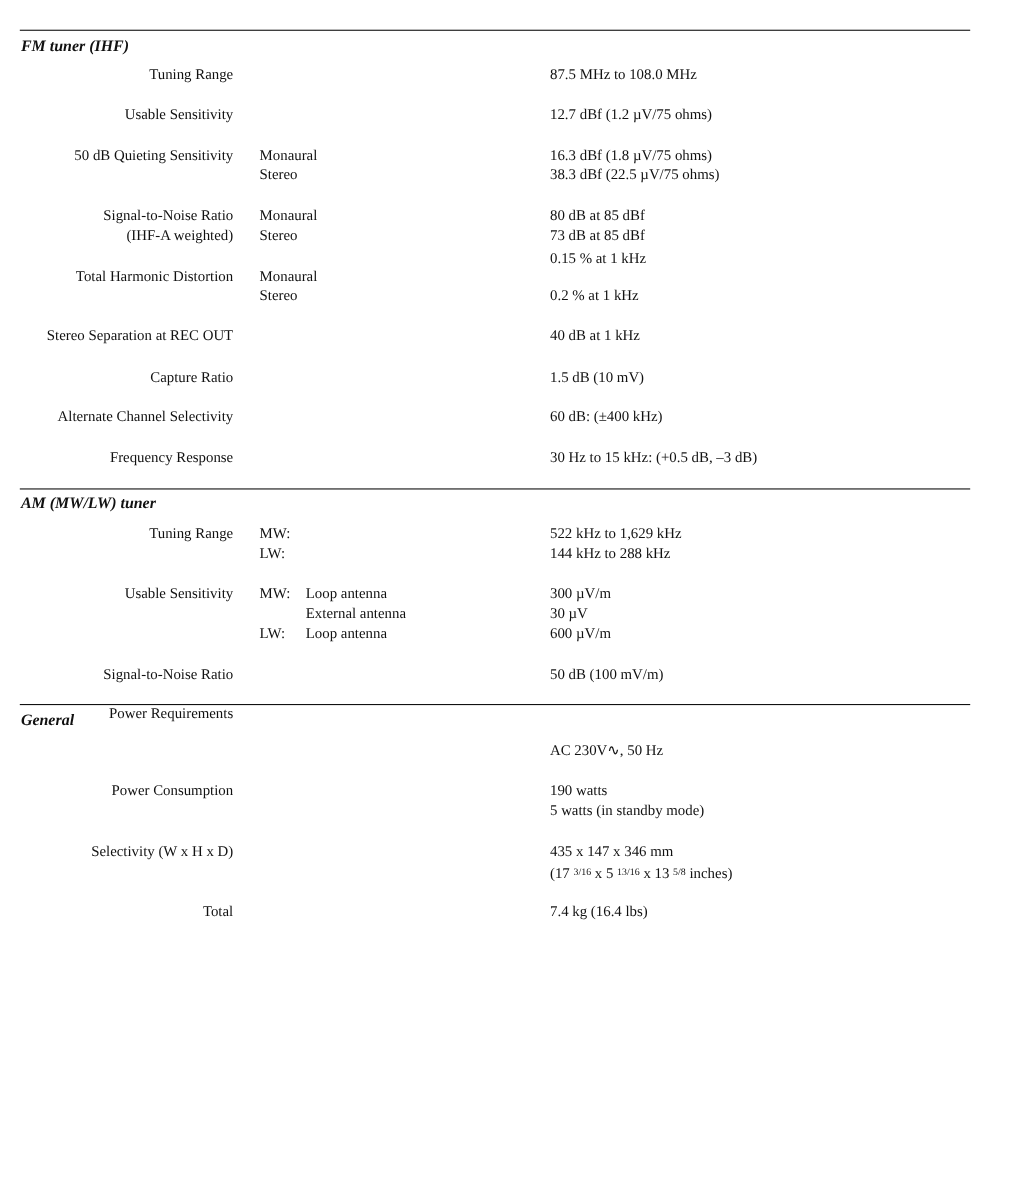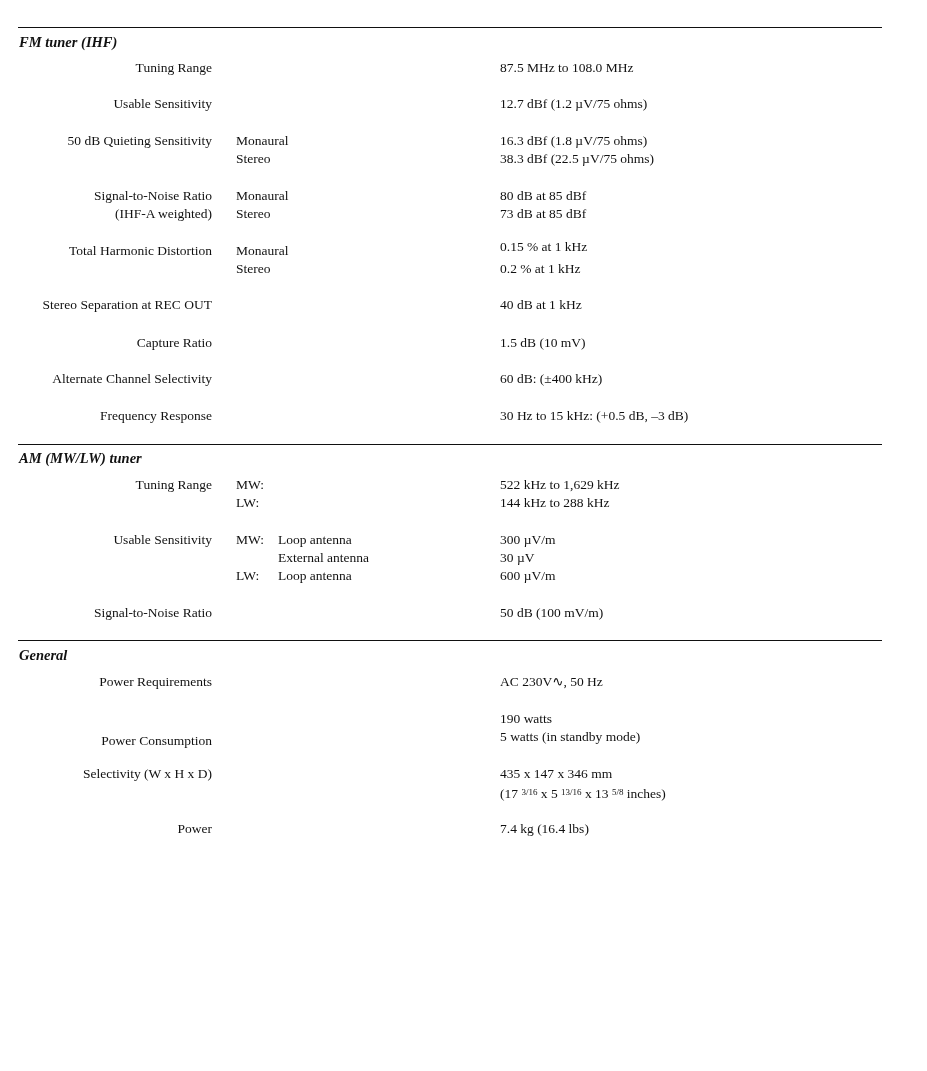--- a/index.html
+++ b/index.html
@@ -66,21 +66,21 @@
     <div class="cond" style="top:187px;">Monaural</div>
     <div class="cond" style="top:205px;">Stereo</div>
     <div class="value" style="top:187px;">80 dB at 85 dBf</div>
     <div class="value" style="top:205px;">73 dB at 85 dBf</div>
   </div>
 
   <div>
     <div class="label" style="top:242px;">Total Harmonic Distortion</div>
     <div class="cond" style="top:242px;">Monaural</div>
     <div class="cond" style="top:260px;">Stereo</div>
-    <div class="value" style="top:238px;">0.15 % at 1 kHz</div>
+    <div class="value" style="top:226px;">0.15 % at 1 kHz</div>
     <div class="value" style="top:260px;text-align:right;">0.2 % at 1 kHz</div>
   </div>
 
   <div>
     <div class="label" style="top:296px;">Stereo Separation at REC OUT</div>
     <div class="value" style="top:296px;">40 dB at 1 kHz</div>
   </div>
 
   <div>
     <div class="label" style="top:334px;">Capture Ratio</div>
@@ -126,36 +126,36 @@
 
   <div>
     <div class="label" style="top:604px;">Signal-to-Noise Ratio</div>
     <div class="value" style="top:604px;">50 dB (100 mV/m)</div>
   </div>
 
   <div class="rule" style="top:640px;"></div>
   <div class="section-title" style="top:647px;">General</div>
 
   <div>
-    <div class="label" style="top:673px;">Power Requirements</div>
+    <div class="label" style="top:640px;">Power Requirements</div>
     <div class="value" style="top:673px;">AC 230V∿, 50 Hz</div>
   </div>
 
   <div>
-    <div class="label" style="top:732px;">Power Consumption</div>
+    <div class="label" style="top:710px;">Power Consumption</div>
     <div class="value" style="top:710px;">190 watts</div>
     <div class="value" style="top:728px;">5 watts (in standby mode)</div>
   </div>
 
   <div>
     <div class="label" style="top:765px;">Selectivity (W x H x D)</div>
     <div class="value" style="top:765px;text-align:center;">435 x 147 x 346 mm</div>
     <div class="value" style="top:783px;">
       <span>(17 </span><span class="frac">3/16</span><span> x 5 </span><span class="frac">13/16</span><span> x 13 </span><span class="frac">5/8</span><span> inches)</span>
     </div>
   </div>
 
   <div>
-    <div class="label" style="top:820px;">Power</div>
+    <div class="label" style="top:820px;">Total</div>
     <div class="value" style="top:820px;">7.4 kg (16.4 lbs)</div>
   </div>
 
 </div>
 
 </body></html>

